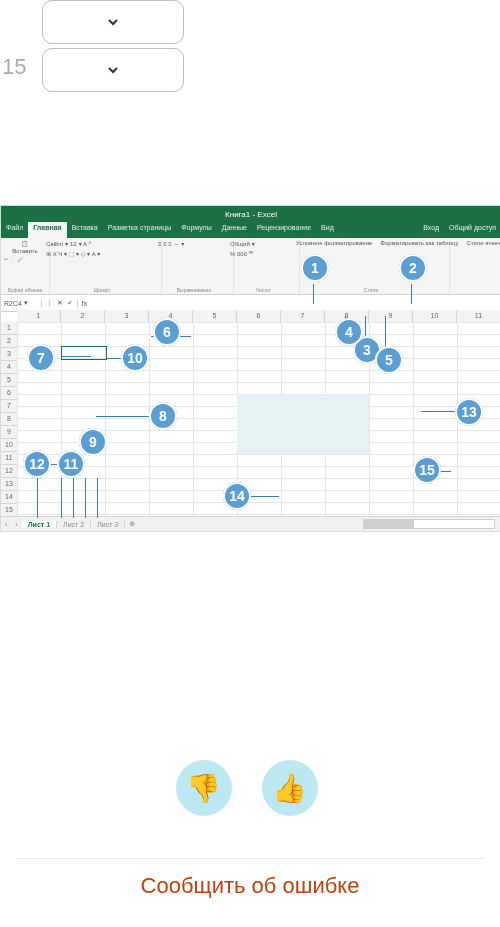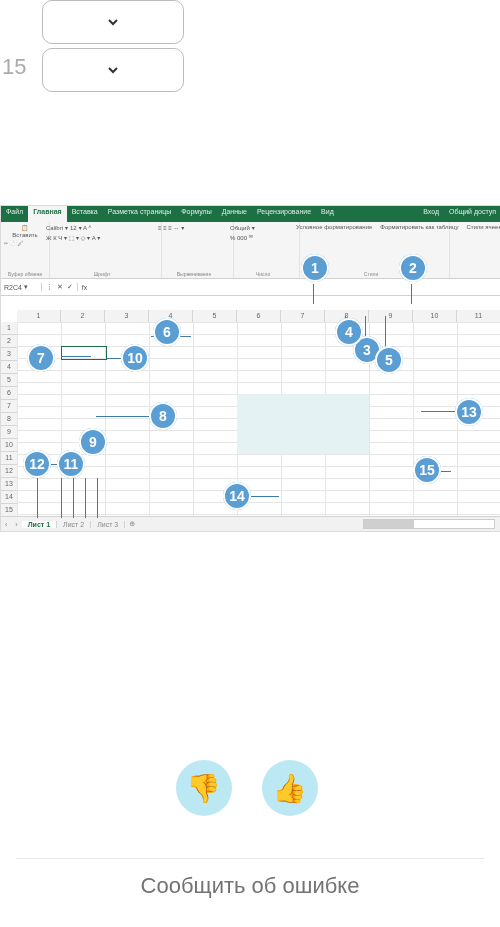--- a/index.html
+++ b/index.html
@@ -46,21 +46,21 @@
   .hscroll{margin-left:auto;width:130px;height:8px;border:1px solid #ccc;background:#fff;margin-right:6px;position:relative}
   .hscroll .thumb{position:absolute;left:0;top:0;bottom:0;width:50px;background:#cfcfcf}
   
   .badge{position:absolute;width:28px;height:28px;border-radius:50%;background:#5b9ed3;color:#fff;font-weight:bold;font-size:14px;display:flex;align-items:center;justify-content:center;text-align:center;box-shadow:0 0 0 2px #fff inset;z-index:20}
   
   .ln{position:absolute;background:#3c7aa8;z-index:5}
   
   .fb{position:absolute;width:56px;height:56px;border-radius:50%;background:#bce8f4;display:flex;align-items:center;justify-content:center}
   .thumb-shape{font-size:28px;color:#0b6fb3}
   
-  .report{position:absolute;bottom:28px;width:100%;text-align:center;color:#737373;font-size:22px}
+  .report{position:absolute;bottom:28px;width:100%;text-align:center;color:#c2410c;font-size:22px}
   
   .divider{position:absolute;left:16px;right:16px;height:1px;background:#e8e8e8}
 </style>
 </head>
 <body>
 
 <div class="stage">
 
   <div class="drop" style="left:42px;top:0">
     <svg class="chev" viewBox="0 0 24 24">
@@ -68,20 +68,21 @@
       </svg>
   </div>
   <span class="sidelabel" style="top:54px;left:2px">15</span>
   <div class="drop" style="left:42px;top:48px">
     <svg class="chev" viewBox="0 0 24 24">
         <path d="M6 9l6 6 6-6" fill="none" stroke="#333" stroke-width="3"></path>
       </svg>
   </div>
 
   <div class="excel">
+    <div class="titlebar">Книга1 - Excel</div>
     <div class="tabs">
       <span class="tab">Файл</span>
       <span class="tab active">Главная</span>
       <span class="tab">Вставка</span>
       <span class="tab">Разметка страницы</span>
       <span class="tab">Формулы</span>
       <span class="tab">Данные</span>
       <span class="tab">Рецензирование</span>
       <span class="tab">Вид</span>
       <span class="spacer"></span>

